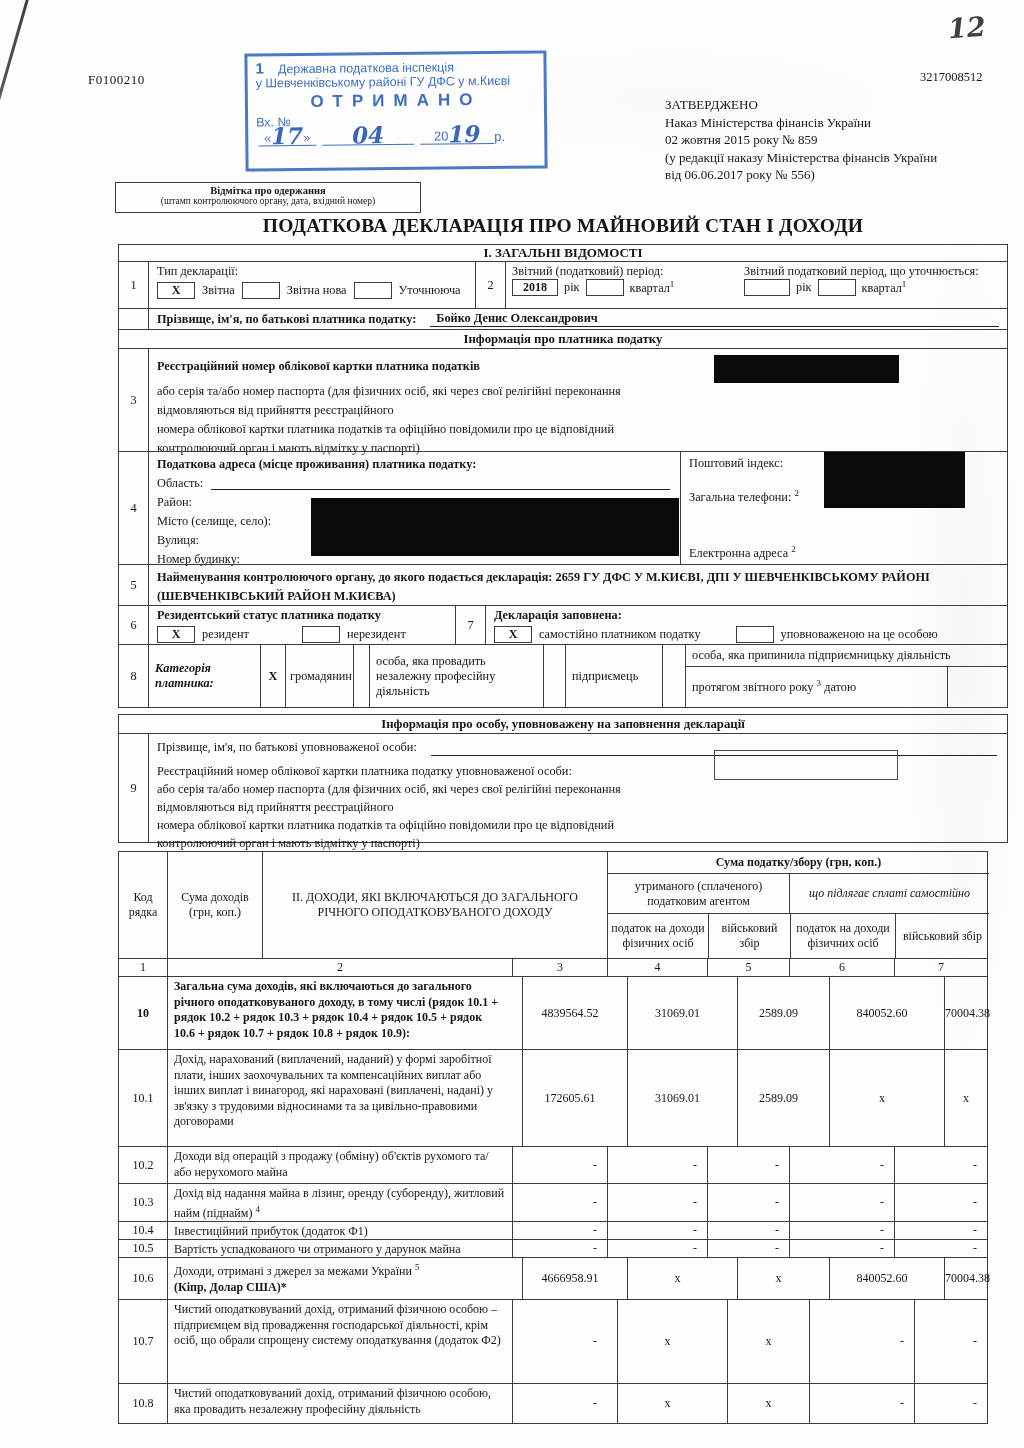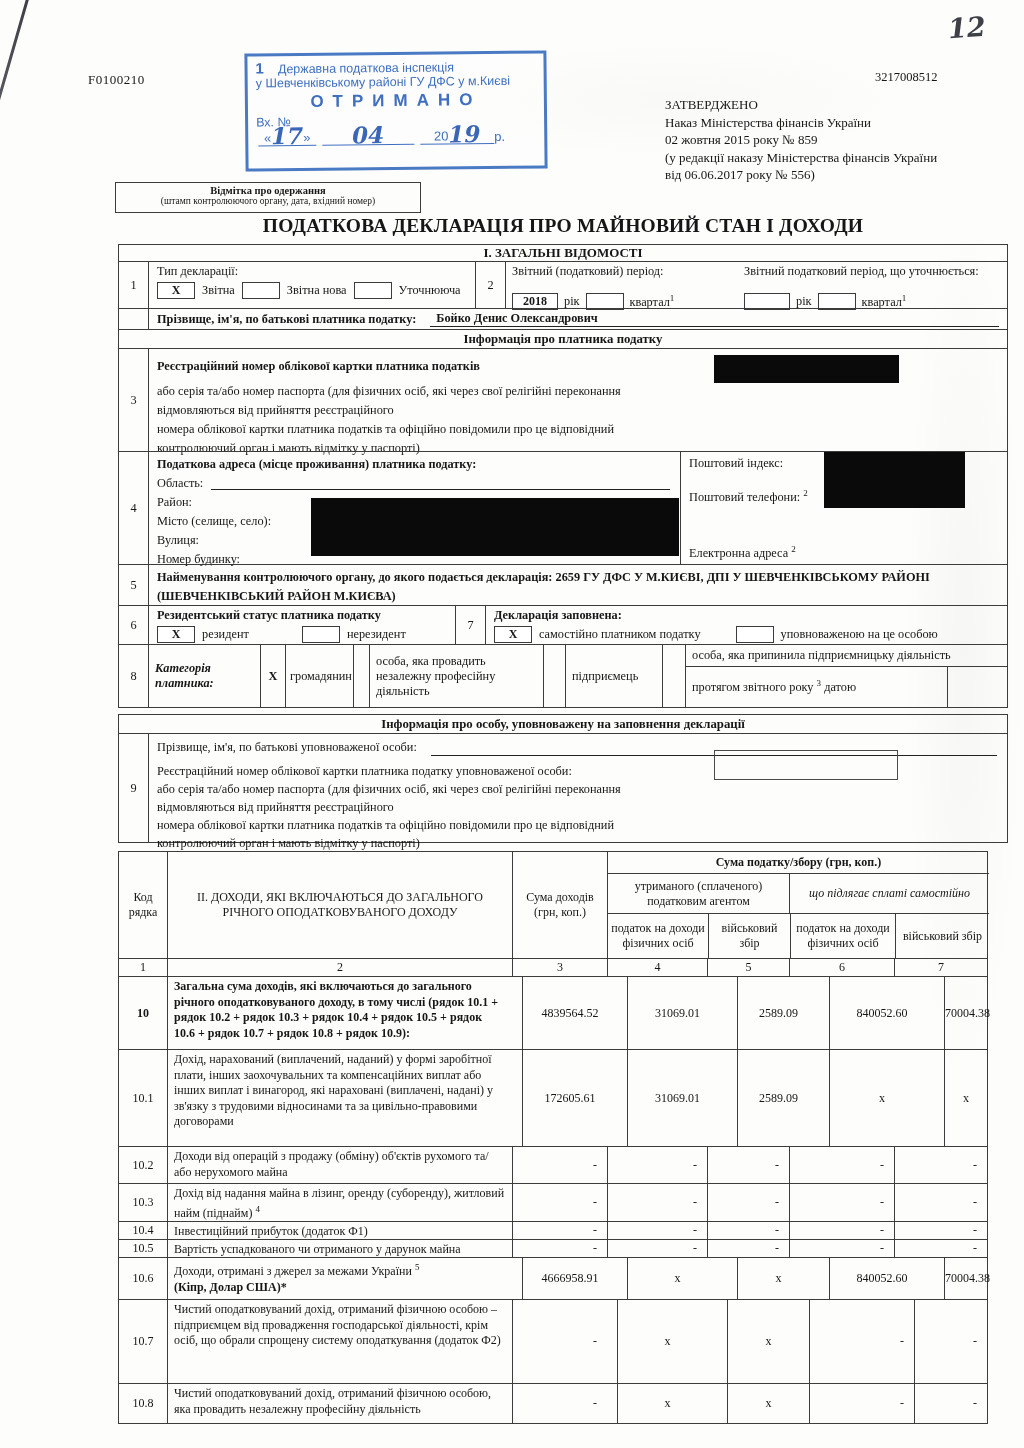--- a/index.html
+++ b/index.html
@@ -14,21 +14,21 @@
     overflow: hidden;
   }
   .smudge1 { position:absolute; right:0; top:200px; width:120px; height:900px;
     background: radial-gradient(ellipse at center, #9a9a94, transparent 70%); opacity:.07; }
   .smudge2 { position:absolute; left:420px; top:40px; width:500px; height:120px;
     background: radial-gradient(ellipse at center, #aaa, transparent 70%); opacity:.05; }
   .pen-stroke { position:absolute; left:28px; top:-8px; width:3px; height:190px;
     background:linear-gradient(#3c3c44,#6a6a72); transform:rotate(16deg); transform-origin:top center; border-radius:2px; }
 
   .form-code { position:absolute; left:88px; top:72px; font-size:13px; letter-spacing:.5px; }
-  .doc-num  { position:absolute; left:875px; top:70px; font-size:12.5px; }
+  .doc-num  { position:absolute; left:920px; top:70px; font-size:12.5px; }
   .page-num { position:absolute; left:948px; top:12px; font-size:27px; font-style:italic; font-weight:bold;
     color:#3e4048; transform:rotate(-4deg); font-family:"DejaVu Serif", serif; }
 
   .stamp { position:absolute; left:245px; top:52px; width:302px; height:118px;
     border:3px solid #4b7ac4; color:#3f6fc0; transform:rotate(-.6deg);
     font-family:"Liberation Sans","DejaVu Sans",sans-serif; padding:3px 8px 4px 8px; background:rgba(255,255,255,.25); }
   .stamp-row1 { display:flex; align-items:baseline; font-size:12.5px; }
   .stamp-no { font-size:15px; margin-right:14px; font-weight:bold; }
   .stamp-row2 { font-size:12.5px; }
   .stamp-received { font-size:17px; font-weight:bold; letter-spacing:9px; text-align:center; margin-top:2px; }
@@ -63,21 +63,21 @@
   .cb.wide { width:46px; }
   sup { font-size:9px; }
 
   .r12 { height:48px; }
   .c-type { width:327px; flex:none; }
   .cb-line { margin-top:3px; display:flex; align-items:center; gap:7px; }
   .c-period { flex:1; display:flex; }
   .phalf { padding:2px 6px; }
   .phalf.p1 { width:232px; flex:none; }
   .phalf.p2 { flex:1; }
-  .pboxes { margin-top:14px; display:flex; align-items:center; gap:6px; }
+  .pboxes { margin-top:0; display:flex; align-items:center; gap:6px; }
 
   .payer-hdr { height:20px; font-size:12.8px; }
   .rname { height:22px; }
   .flexline { display:flex; flex:1; align-items:flex-end; }
   .uline { flex:1; border-bottom:1px solid #222; margin-left:14px; padding-left:6px; font-weight:bold; }
 
   .r3 { height:104px; }
   .r3 .tcell { flex:1; padding-top:8px; line-height:19px; }
   .mt6 { margin-top:6px; }
   .redact { position:absolute; background:#0a0a0a; }
@@ -278,21 +278,21 @@
           <span class="uline2"></span>
         </div>
         <div>Район:</div>
         <div>Місто (селище, село):</div>
         <div>Вулиця:</div>
         <div>Номер будинку:</div>
         <div class="redact addrbox"></div>
       </div>
       <div class="tcell addr-right">
         <div>Поштовий індекс:</div>
-        <div class="phone-line"><span>Поштовий телефони:</span> <sup>2</sup></div>
+        <div class="phone-line"><span>Загальна телефони:</span> <sup>2</sup></div>
         <div class="email-line"><span>Електронна адреса</span> <sup>2</sup></div>
         <div class="redact pbox"></div>
       </div>
     </div>
 
     <div class="trow r5">
       <div class="cnum br">5</div>
       <div class="tcell b">
         <span>Найменування контролюючого органу, до якого подається декларація:</span>
         <span>2659 ГУ ДФС У М.КИЄВІ, ДПІ У ШЕВЧЕНКІВСЬКОМУ РАЙОНІ (ШЕВЧЕНКІВСЬКИЙ РАЙОН М.КИЄВА)</span>
@@ -364,22 +364,22 @@
     <div class="gap8"></div>
 
     <div class="itable">
       <div class="irow ihead">
         <div class="ic c1 hc">
             <span>
               <span class="blk">Код</span>
               <span class="blk">рядка</span>
             </span>
           </div>
+        <div class="ic c3 hc">Сума доходів (грн, коп.)</div>
         <div class="ic c2 hc">ІІ. ДОХОДИ, ЯКІ ВКЛЮЧАЮТЬСЯ ДО ЗАГАЛЬНОГО РІЧНОГО ОПОДАТКОВУВАНОГО ДОХОДУ</div>
-        <div class="ic c3 hc">Сума доходів (грн, коп.)</div>
         <div class="ic c47">
           <div class="ih-top">Сума податку/збору (грн, коп.)</div>
           <div class="ih-mid">
             <div class="ih-ml">утриманого (сплаченого) податковим агентом</div>
             <div class="ih-mr">що підлягає сплаті самостійно</div>
           </div>
           <div class="ih-bot">
             <div class="b4">податок на доходи фізичних осіб</div>
             <div class="b5">військовий збір</div>
             <div class="b6">податок на доходи фізичних осіб</div>

